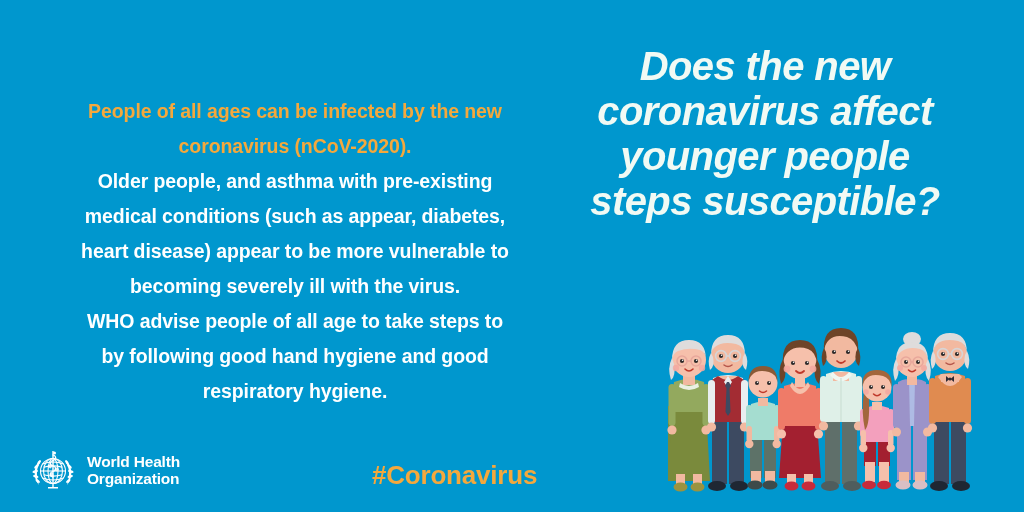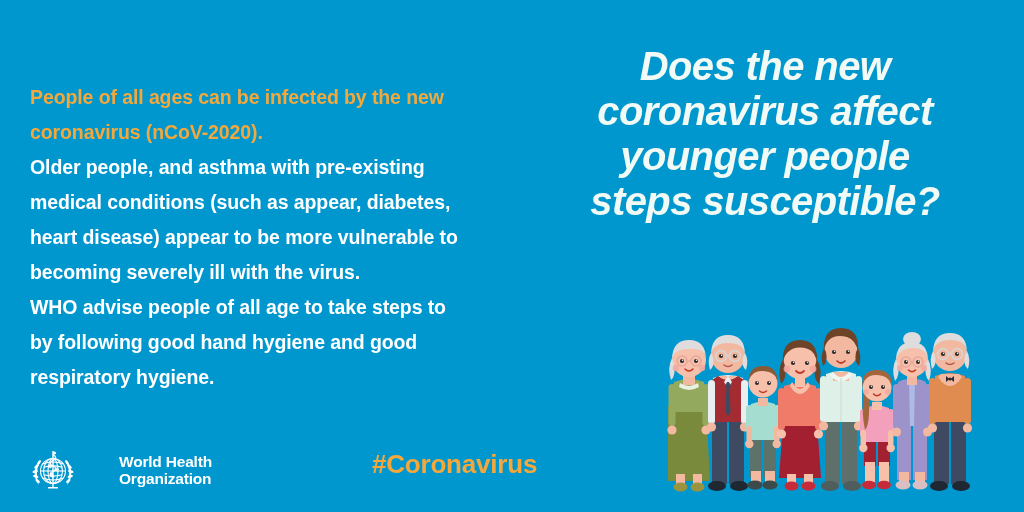--- a/index.html
+++ b/index.html
@@ -7,21 +7,21 @@
     width:1024px; height:512px;
     background:#0097ce;
     font-family:"Liberation Sans", sans-serif;
     overflow:hidden;
     position:relative;
   }
   .stage { position:absolute; inset:0; }
 
   
   #body-copy {
-    position:absolute; left:30px; top:80px; width:530px;
+    position:absolute; left:30px; top:94px; width:530px;text-align:center;
   }
   .copy-line {
     font-size:19.5px;
     font-weight:bold;
     line-height:35px;
     letter-spacing:-0.1px;
     white-space:nowrap;
   }
   .copy-line.accent { color:#f4a83c; }
   .copy-line.plain  { color:#ffffff; }
@@ -36,38 +36,37 @@
     color:#f1faf4;
     font-size:40px;
     font-weight:bold;
     line-height:45px;
     letter-spacing:-0.6px;
     white-space:nowrap;
   }
 
   
   #hashtag {
-    position:absolute; left:372px; top:449px;
+    position:absolute; left:372px; top:460px;
     color:#f4a83c;
     font-size:26px;
     font-weight:bold;
     letter-spacing:-0.2px;
   }
 
   
   #who-logo {
     position:absolute; left:28px; top:445px;
     display:flex; align-items:center; gap:9px;
   }
   #who-emblem { width:50px; height:50px; display:block; }
   #who-wordmark {
     color:#ffffff; font-weight:bold;
     font-size:15.5px; line-height:17.5px;
     letter-spacing:-0.2px;
-    margin-left:32px;
   }
 
   
   #people { position:absolute; left:666px; top:326px; width:340px; height:168px; }
   #people svg { display:block; width:340px; height:168px; }
 </style>
 </head>
 <body>
 
 <div class="stage">

